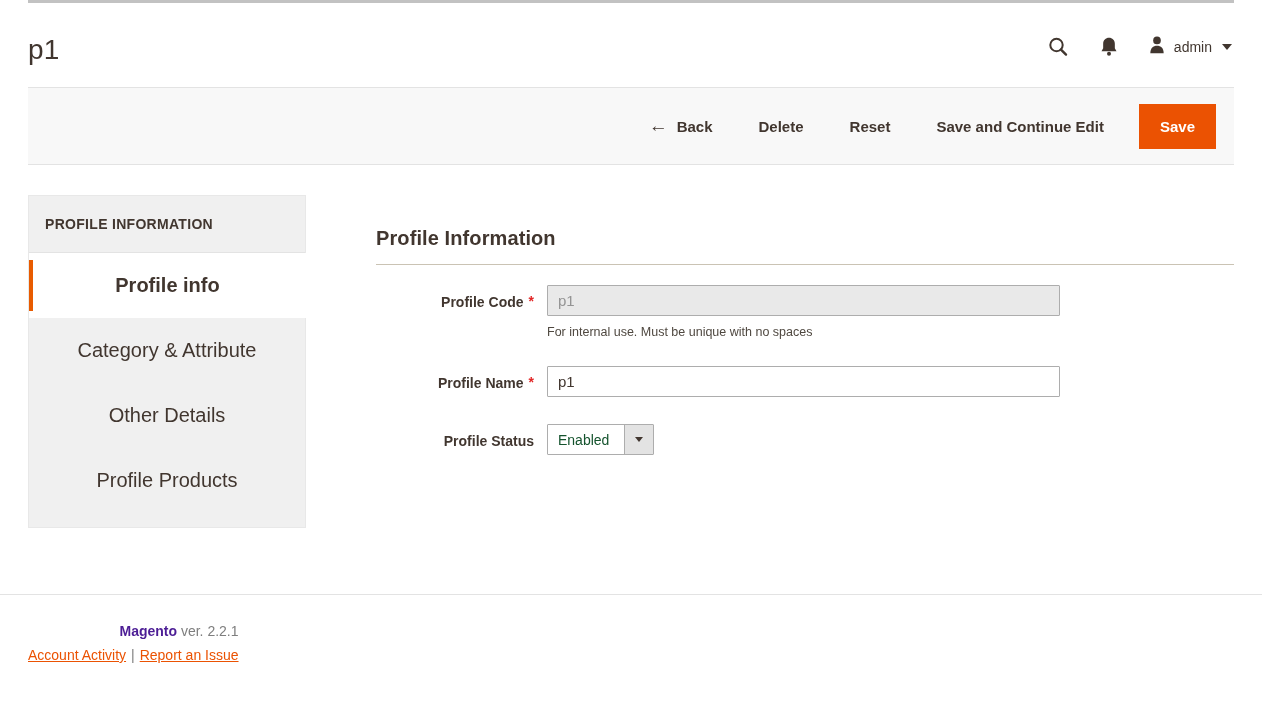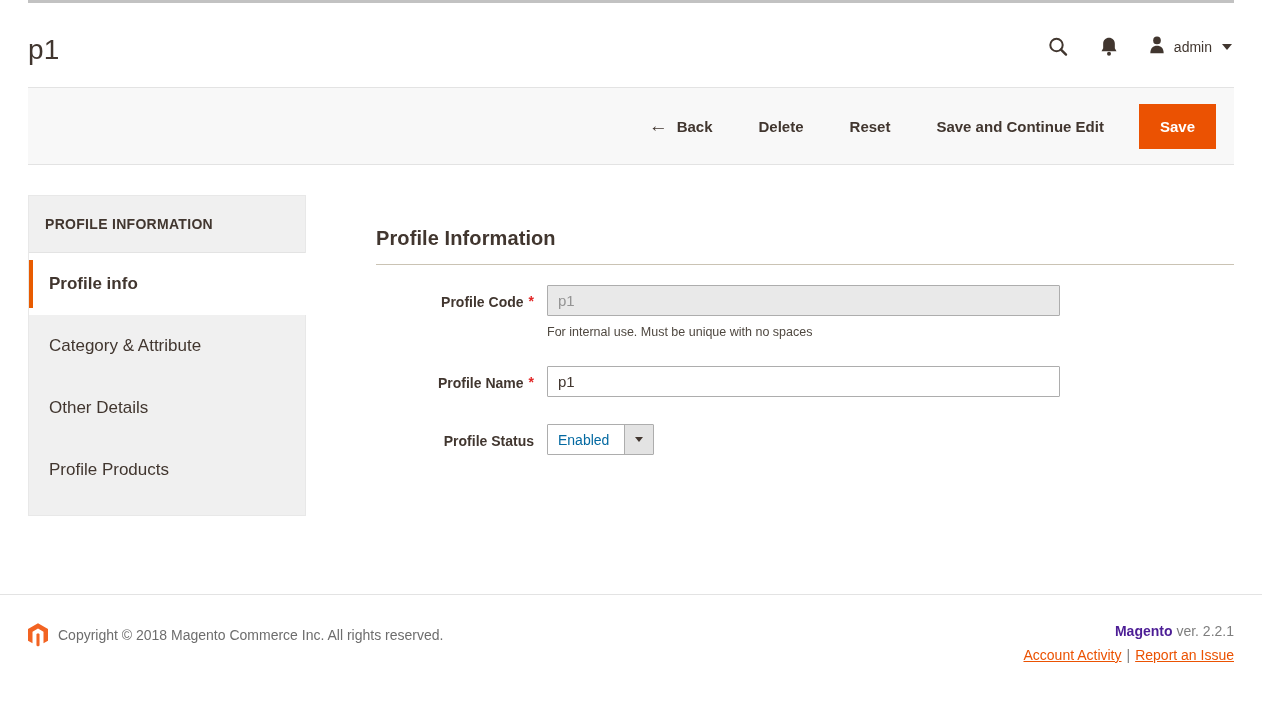--- a/index.html
+++ b/index.html
@@ -22,38 +22,38 @@
   .ab-btn .back-arrow { font-size: 19px; font-weight: 400; line-height: 1; position: relative; top: -1px; }
   .ab-save { background: #eb5202; color: #fff; border: 1px solid #eb5202; font-family: inherit; font-size: 15px; font-weight: 700; padding: 0 20px; height: 45px; margin-left: 12px; cursor: pointer; }
 
   
   .main { margin: 30px 28px 0; display: flex; height: 399px; gap: 20px; }
 
   
   .sidebar { width: 278px; flex: 0 0 278px; background: #f0f0f0; border: 1px solid #e8e8e8; align-self: flex-start; padding-bottom: 14px; }
   .sidebar-title { padding: 20px 16px; font-size: 14px; font-weight: 700; color: #41362f; letter-spacing: .3px; border-bottom: 1px solid #e3e3e3; }
   .sidebar-list { list-style: none; }
-  .side-item { position: relative; padding: 21px 20px; font-size: 17px; color: #41362f; cursor: pointer; }
+  .side-item { position: relative; padding: 21px 20px; font-size: 20px; color: #41362f; cursor: pointer; text-align: center; }
   .side-item.active { background: #fff; font-weight: 700; padding-left: 20px; margin-right: -1px; }
   .side-item.active::before { content: ""; position: absolute; left: 0; top: 7px; bottom: 7px; width: 4px; background: #e85b00; }
 
   
   .form-area { flex: 1; padding: 32px 0 0 50px; }
   .form-heading { font-size: 20px; font-weight: 700; color: #41362f; letter-spacing: .1px; }
   .form-divider { border: none; border-top: 1px solid #cac3b4; margin: 14px 0 20px; }
   .form-row { display: flex; align-items: flex-start; margin-bottom: 27px; }
   .field-label-col { width: 158px; flex: 0 0 158px; text-align: right; padding-top: 8px; }
   .field-label { font-size: 14px; font-weight: 700; color: #41362f; }
   .req { color: #e22626; font-size: 14px; font-weight: 700; margin-left: 5px; position: relative; top: -1px; }
   .field-input-col { margin-left: 13px; }
   .text-input { width: 513px; height: 31px; border: 1px solid #adadad; padding: 0 10px; font-family: inherit; font-size: 15px; color: #41362f; background: #fff; border-radius: 1px; }
   .text-input:disabled { background: #e9e9e9; color: #949494; border-color: #adadad; }
   .field-note { font-size: 12.5px; color: #4f4840; margin-top: 9px; }
   .select-box { display: inline-flex; height: 31px; border: 1px solid #adadad; background: #fff; cursor: pointer; border-radius: 1px; }
-  .select-text { padding: 0 15px 0 10px; font-size: 14px; color: #0369a1; display: flex; align-items: center; }
+  .select-text { padding: 0 15px 0 10px; font-size: 14px; color: #14532d; display: flex; align-items: center; }
   .select-arrow { width: 29px; background: #e3e3e3; border-left: 1px solid #adadad; display: flex; align-items: center; justify-content: center; }
   .select-arrow .caret-down { border-left-width: 4px; border-right-width: 4px; border-top-width: 5px; margin-left: 0; }
 
   
   .footer { border-top: 1px solid #e3e3e3; margin-top: 0; padding: 28px 28px 0 28px; display: flex; justify-content: space-between; align-items: flex-start; }
   .footer-left { display: flex; align-items: center; gap: 10px; }
   .footer-left svg { display: block; }
   .copyright { font-size: 14px; color: #6d6d6d; }
   .footer-right { text-align: right; }
   .version-line { font-size: 14px; color: #7e7e7e; }
@@ -153,29 +153,20 @@
           <span class="select-arrow">
             <span class="caret-down"></span>
           </span>
         </div>
       </div>
     </div>
   </section>
 </main>
 
 <footer class="footer">
-  <div class="footer-left">
-    <span>
-      <svg width="20" height="24" viewBox="0 0 24 28">
-        <path fill="#f26322" d="M12 0 L24 6.93 V20.9 L18.6 24 V10.1 L12 6.3 L5.4 10.1 V24 L0 20.9 V6.93 Z"></path>
-        <path fill="#f26322" d="M13.85 26.7 L12 27.8 L10.15 26.7 V12.9 L12 11.85 L13.85 12.9 Z"></path>
-      </svg>
-    </span>
-    <span class="copyright">Copyright © 2018 Magento Commerce Inc. All rights reserved.</span>
-  </div>
   <div class="footer-right">
     <div class="version-line">
       <span class="brand">Magento</span><span> ver. 2.2.1</span>
     </div>
     <div class="links-line">
       <a class="footer-link">Account Activity</a><span class="link-sep">|</span><a class="footer-link">Report an Issue</a>
     </div>
   </div>
 </footer>
 

